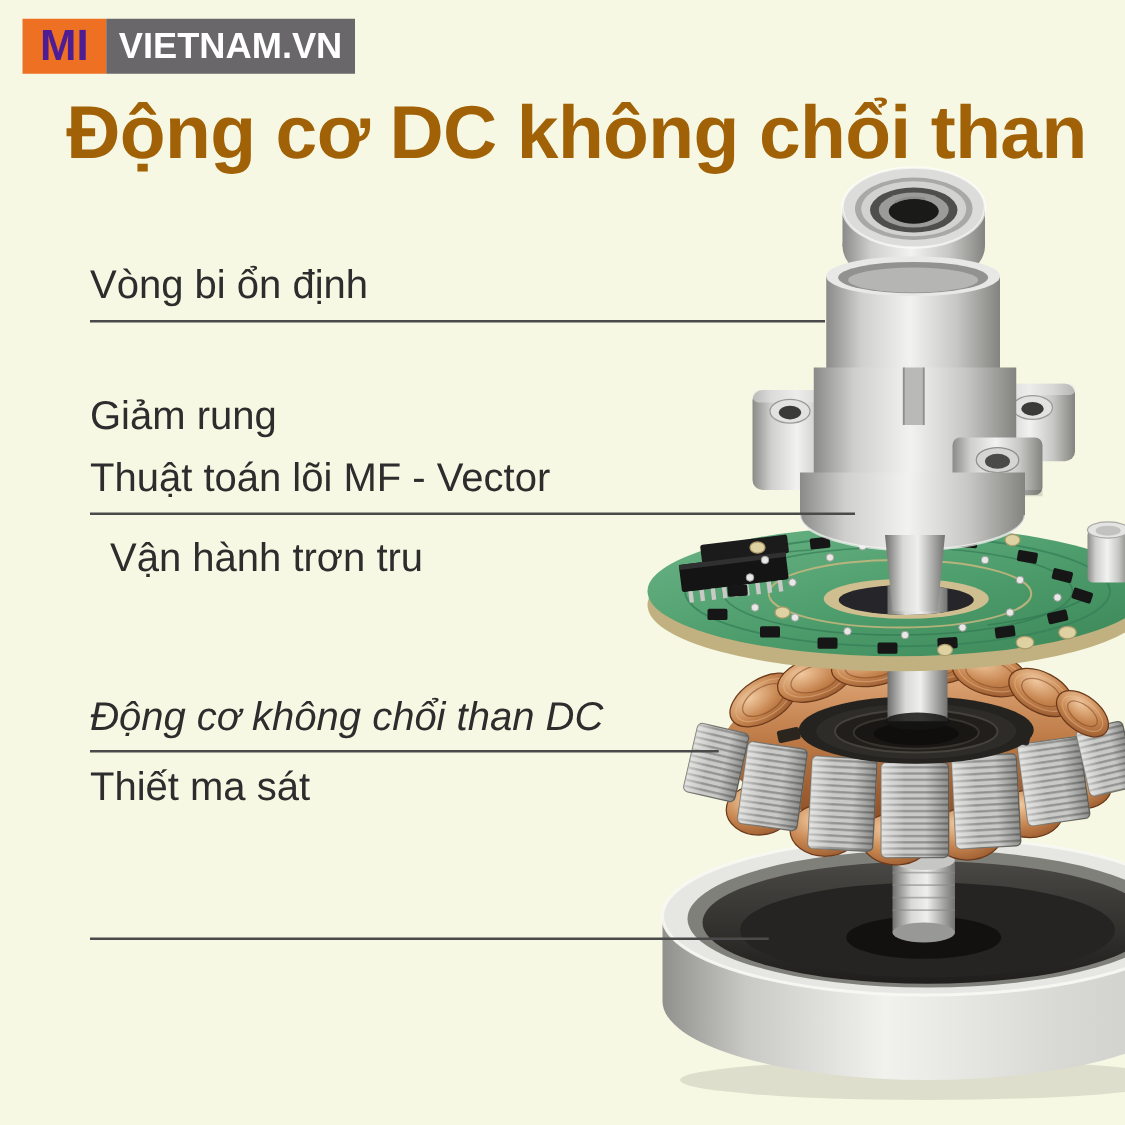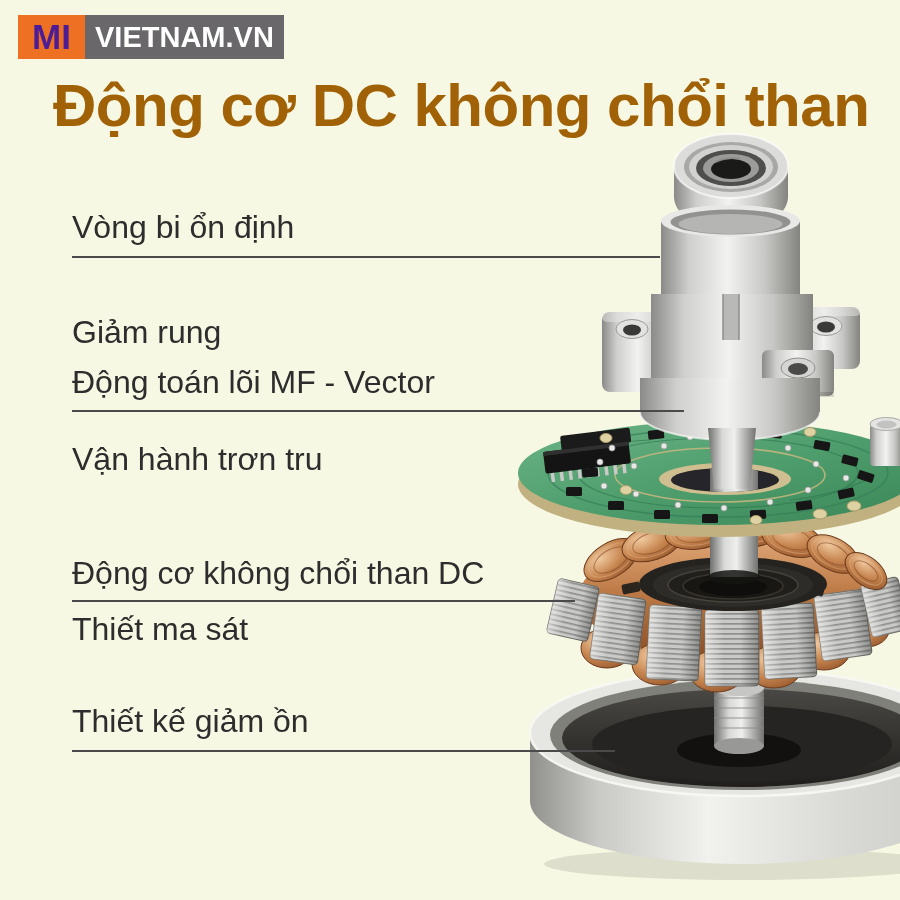--- a/index.html
+++ b/index.html
@@ -27,22 +27,22 @@
     position:absolute;left:53px;top:80px;z-index:3;
     font-size:60px;line-height:51px;font-weight:bold;color:#a16207;letter-spacing:-0.5px;
     white-space:nowrap;
   }
 
   
   .co{position:absolute;left:72px;z-index:4;font-size:32px;color:#2d2d2d;white-space:nowrap;}
   .co-h1{top:209px;}
   .co-s1{top:266px;margin-top:48px;}
   .co-h2{top:364px;}
-  .co-s2{top:441px;}
-  .co-h3{top:555px;}
+  .co-s2{top:428px;margin-left:16px;}
+  .co-h3{top:555px;font-style:italic;}
   .co-s3{top:611px;}
   .co-h4{top:703px;}
   .lead{position:absolute;left:72px;height:0;border-top:2px solid #4a4a4a;z-index:4;}
   .lead1{top:256px;width:588px;}
   .lead2{top:410px;width:612px;}
   .lead3{top:600px;width:503px;}
   .lead4{top:750px;width:543px;}
 </style>
 </head>
 <body>
@@ -378,24 +378,23 @@
 </div>
 
 <div class="title">
   <div>Động cơ DC không chổi than</div>
 </div>
 
 <div class="co co-h1">Vòng bi ổn định</div>
 <div class="lead lead1"></div>
 <div class="co co-s1">Giảm rung</div>
 
-<div class="co co-h2">Động toán lõi MF - Vector</div>
+<div class="co co-h2">Thuật toán lõi MF - Vector</div>
 <div class="lead lead2"></div>
 <div class="co co-s2">Vận hành trơn tru</div>
 
 <div class="co co-h3">Động cơ không chổi than DC</div>
 <div class="lead lead3"></div>
 <div class="co co-s3">Thiết ma sát</div>
 
-<div class="co co-h4">Thiết kế giảm ồn</div>
 <div class="lead lead4"></div>
 
 </div>
 
 </body></html>

